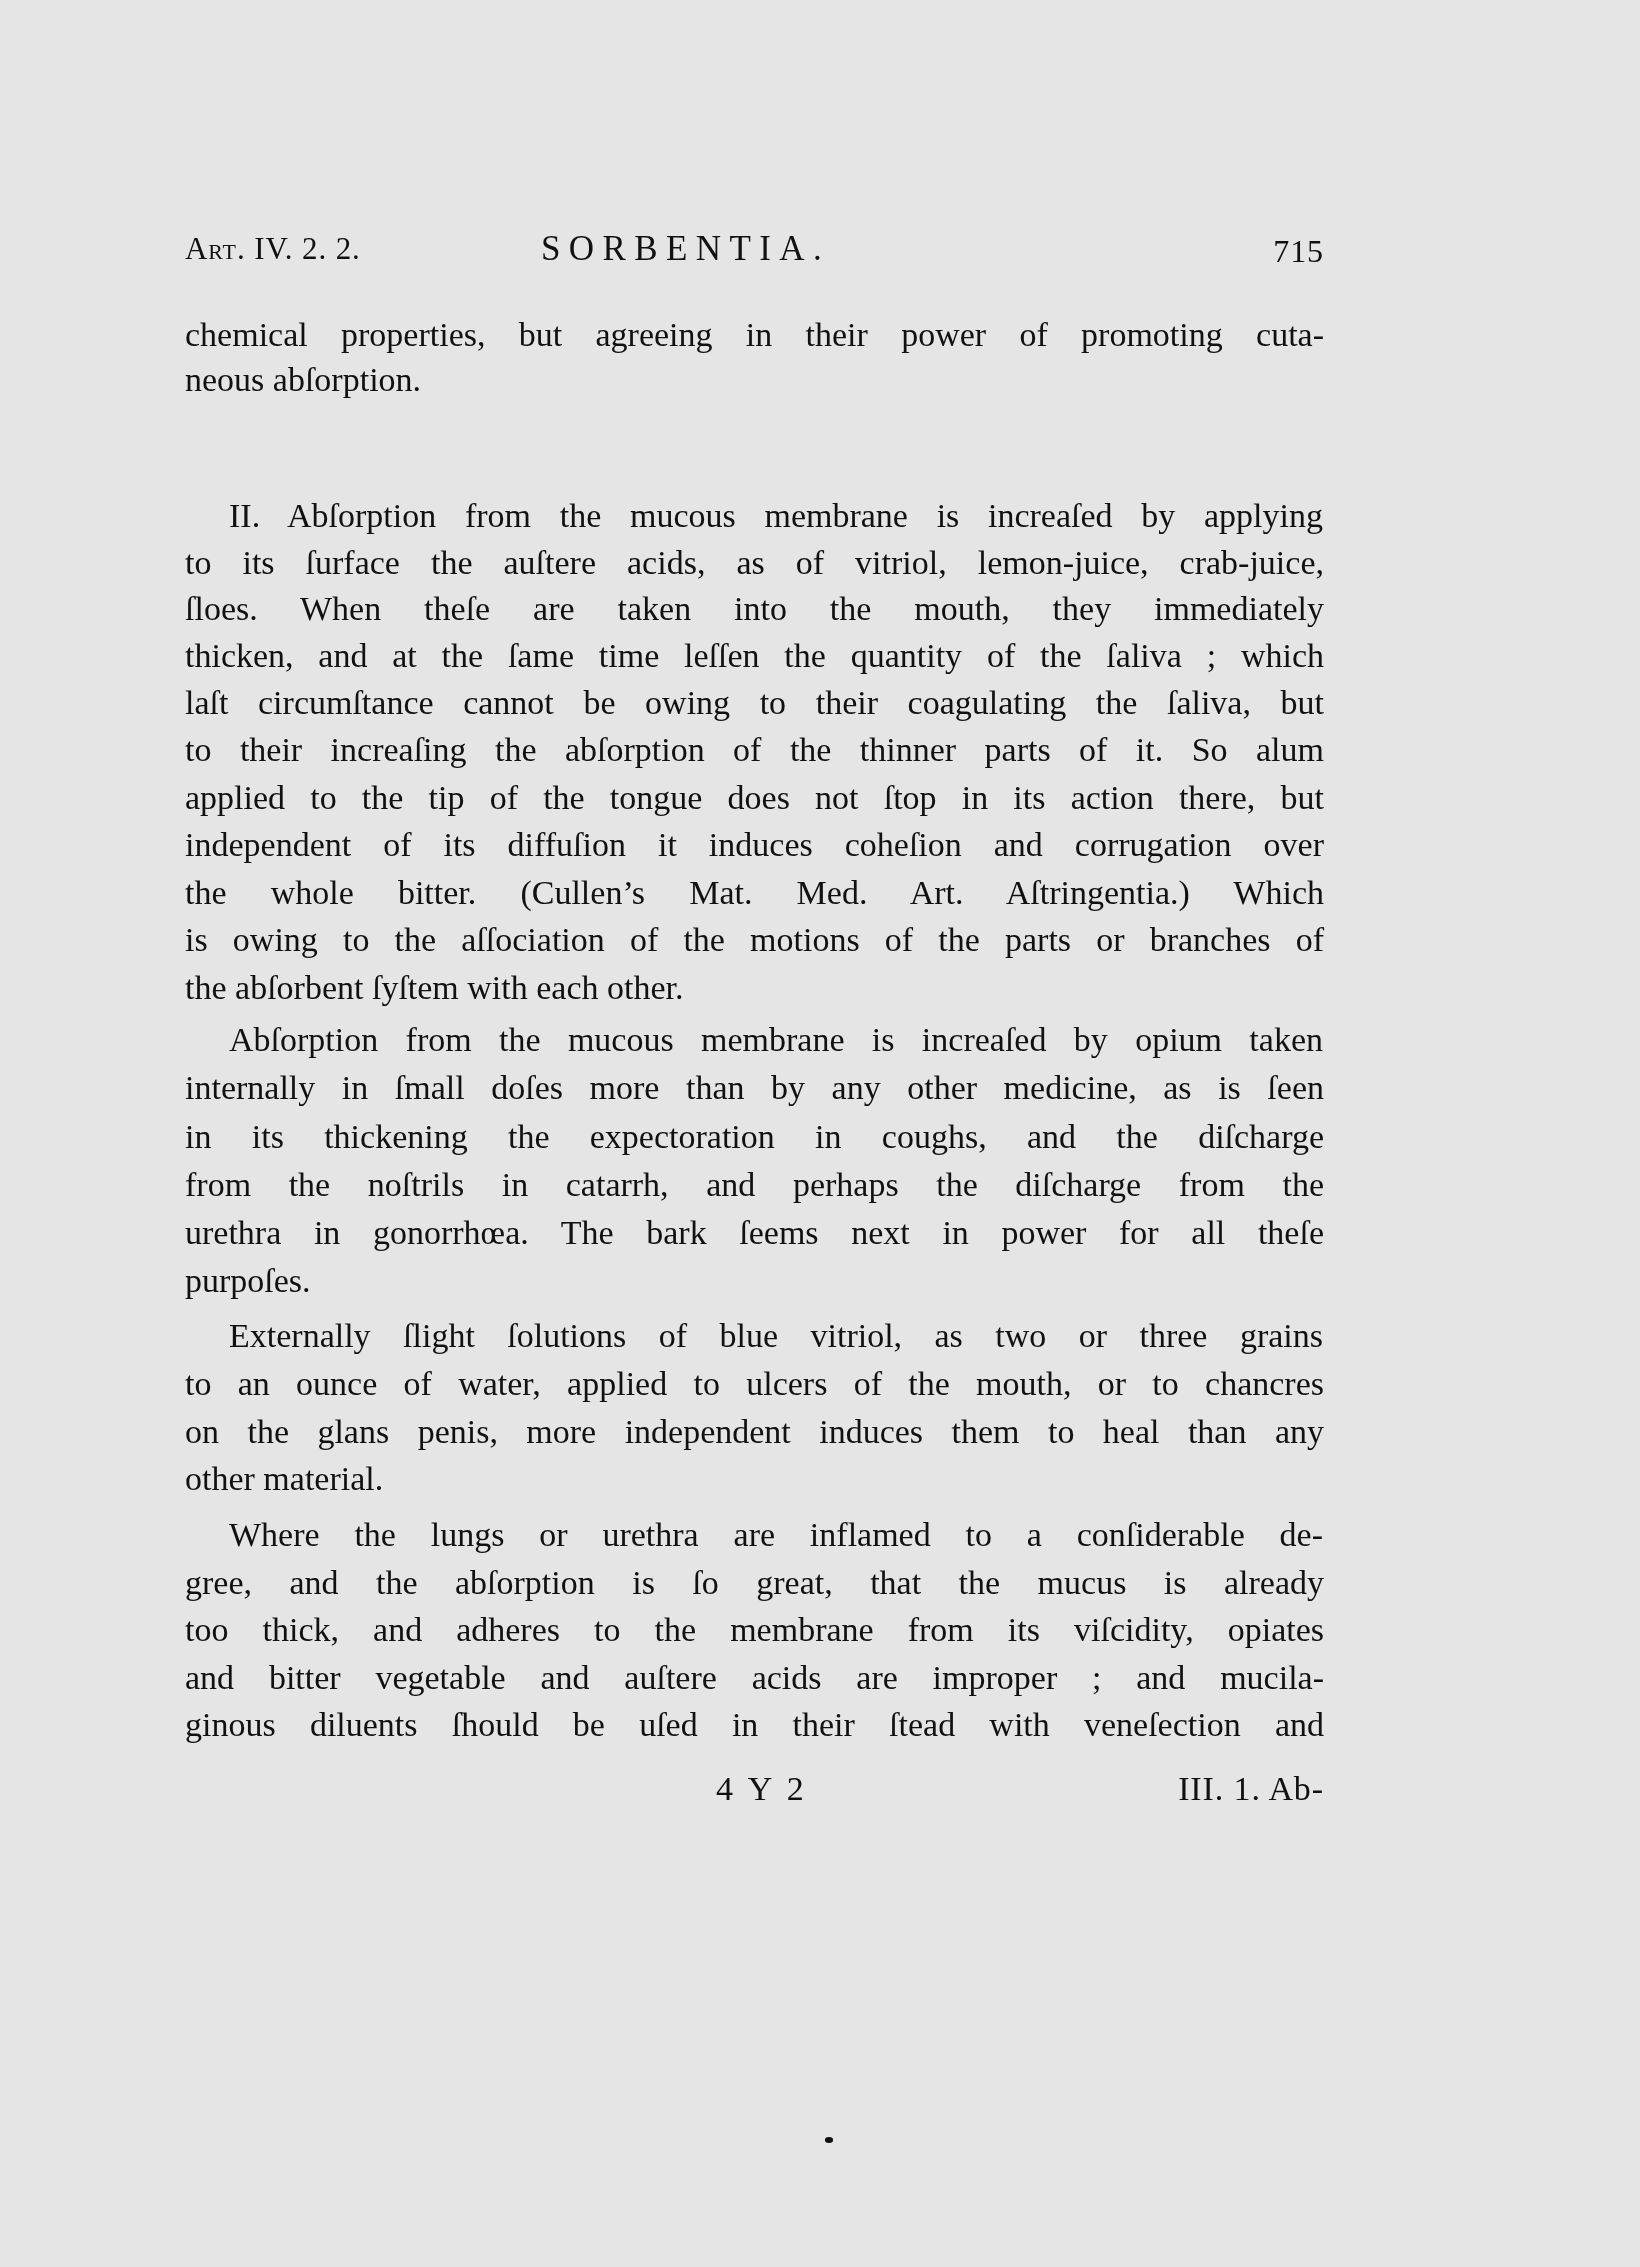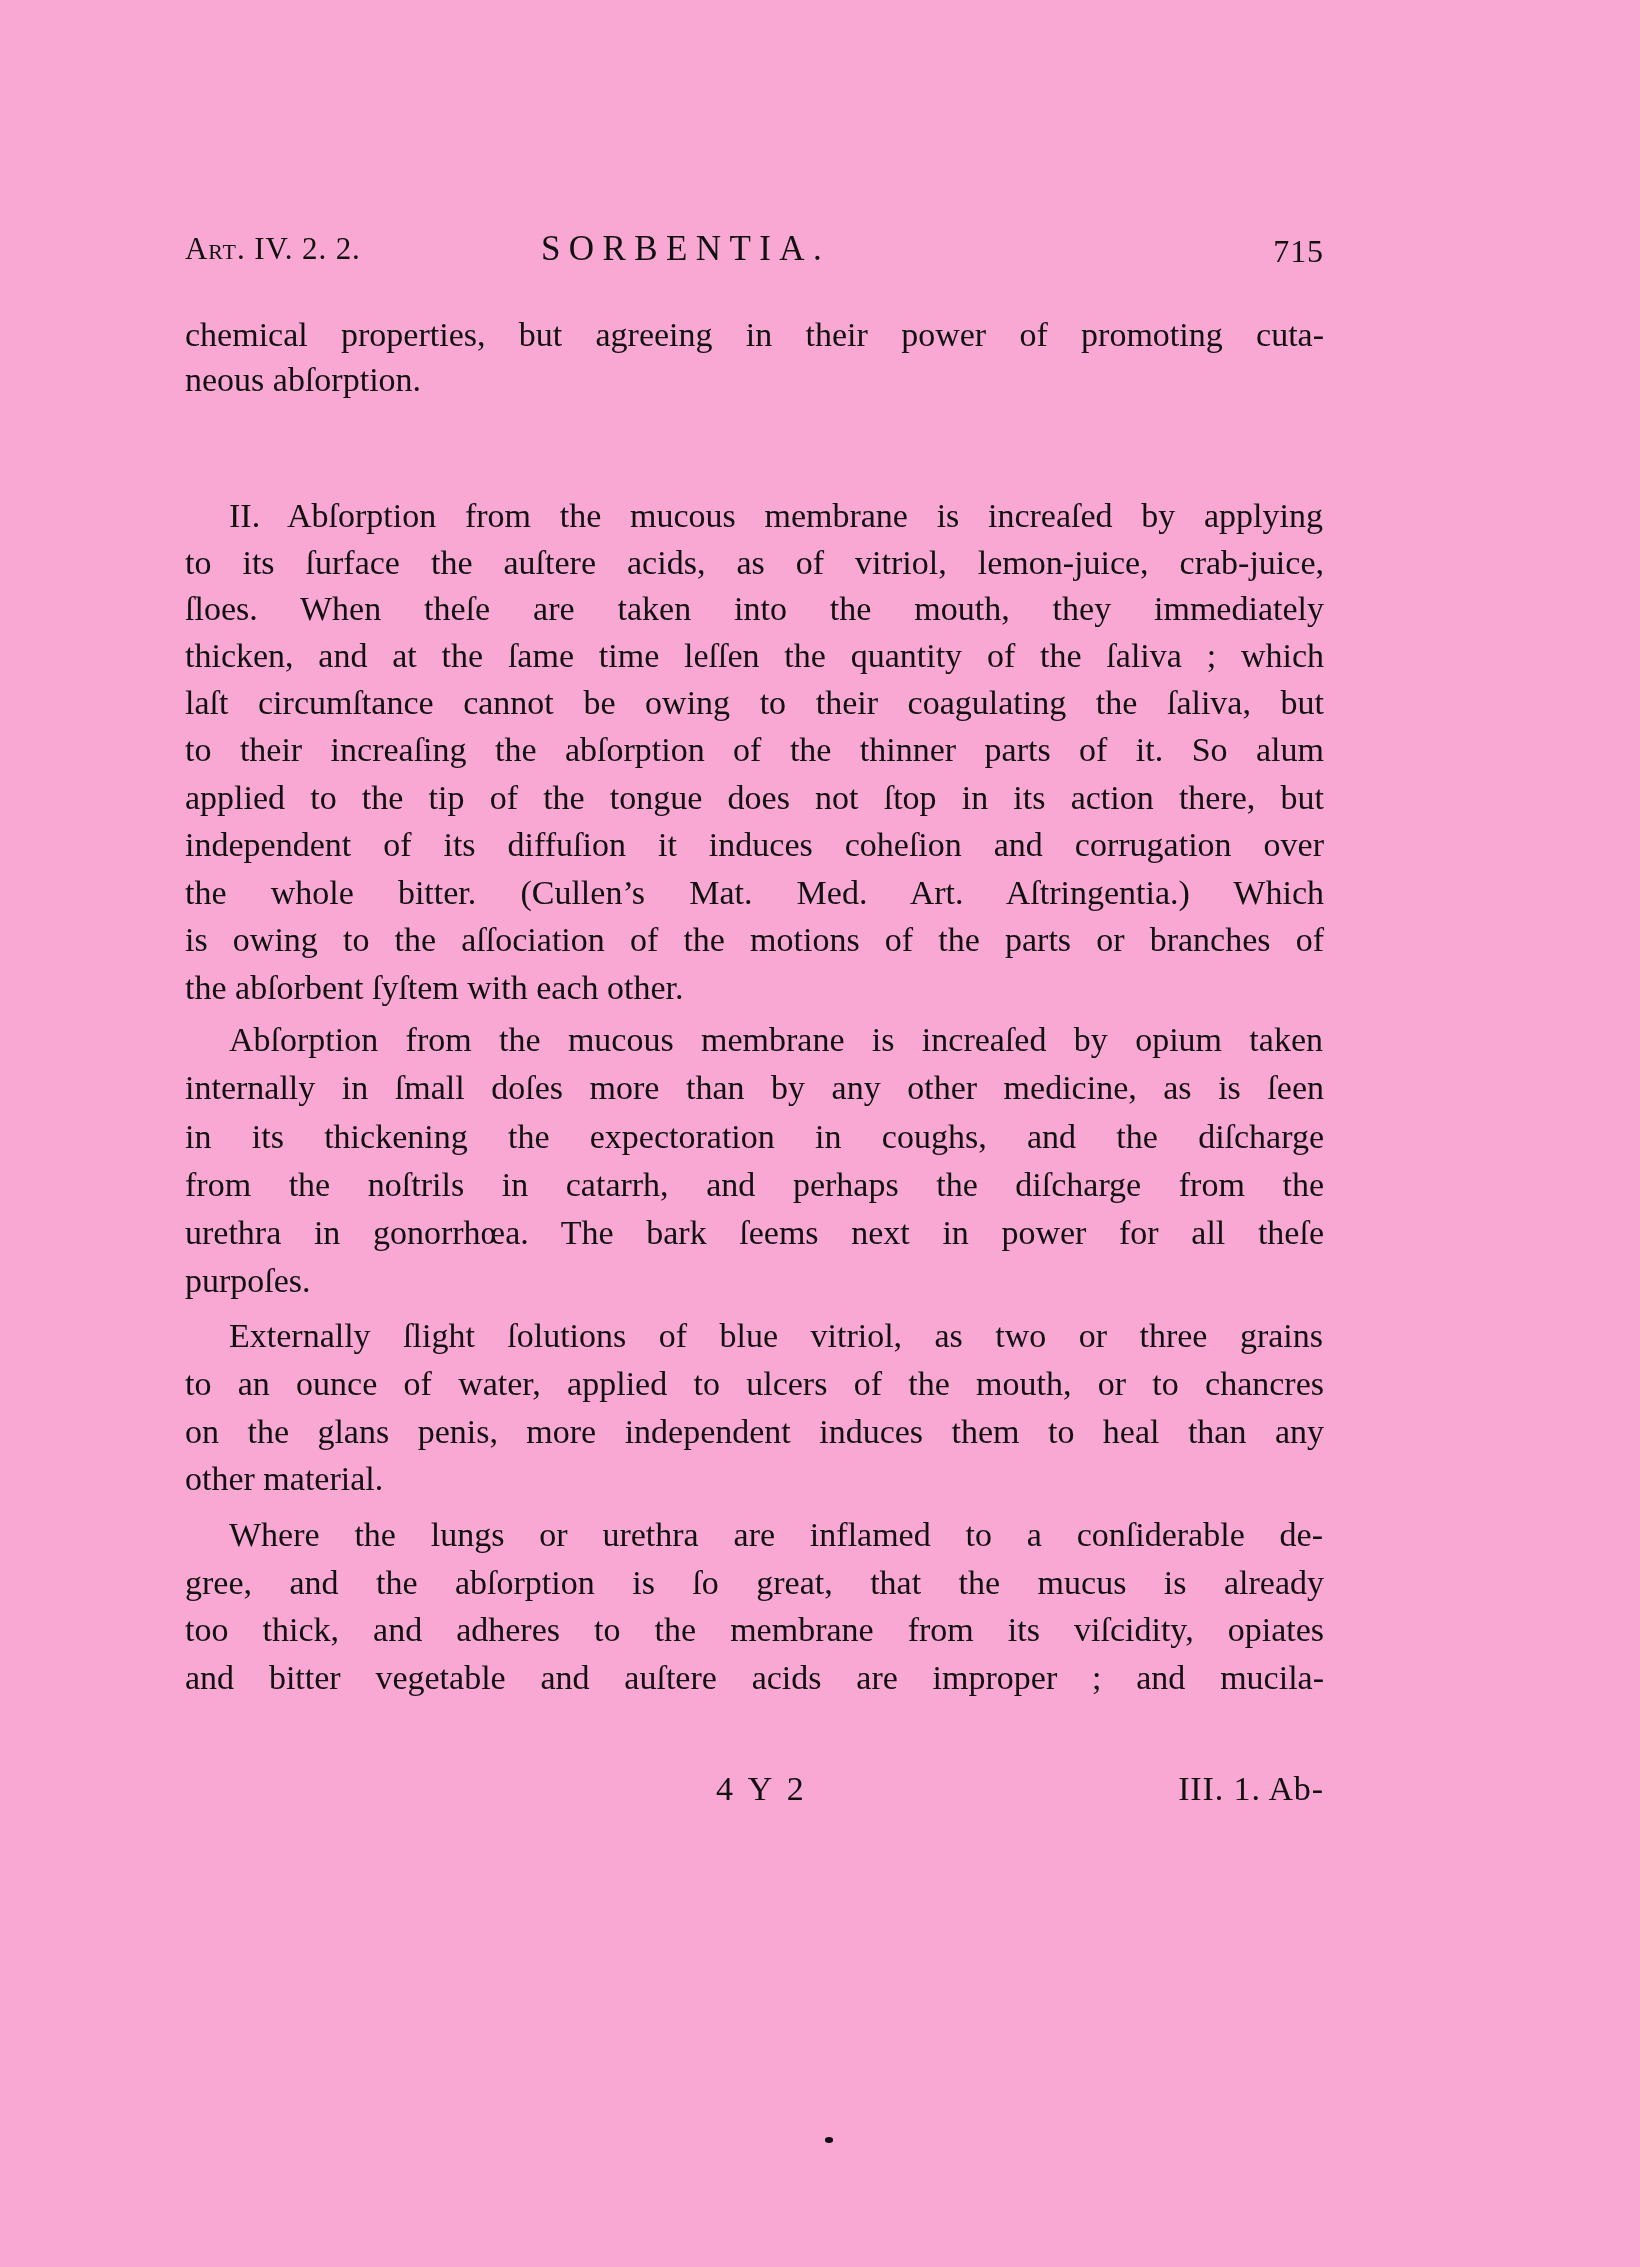--- a/index.html
+++ b/index.html
@@ -1,18 +1,18 @@
 <!DOCTYPE html>
 <html style="font-size:15px"><head>
 <meta charset="utf-8">
 <style>
   html, body { margin: 0; padding: 0; background: #ffffff; }
   body { width: 1641px; height: 2267px; position: relative; overflow: hidden;
          font-family: "Liberation Serif", "DejaVu Serif", serif; color: #111111; }
-  .page { position: absolute; left: 0; top: 0; width: 1641px; height: 2267px; background: #f9a8d4; }
+  .page { position: absolute; left: 0; top: 0; width: 1641px; height: 2267px; background: #e5e5e5; }
   .running-head { position: absolute; top: 231px; left: 185px; width: 1139px; height: 52px; }
   .rh-left { position: absolute; left: 0; top: 0; font-size: 31px; letter-spacing: 0.9px; }
   .rh-left .sc { font-variant: small-caps; }
   .rh-center { position: absolute; left: 356px; top: -1.9px; font-size: 35px; letter-spacing: 8.4px; }
   .rh-right { position: absolute; right: 0; top: 1.9px; font-size: 32px; letter-spacing: 0.9px; text-align: center; }
   .line { position: absolute; left: 185px; width: 1139px; font-size: 34px; line-height: 43px;
           white-space: nowrap; text-align: justify; text-align-last: justify; }
   .line.last { text-align-last: left; }
   .line.indent { left: 229px; width: 1094px; }
   .line.indent-ii { left: 229px; width: 1094px; }
@@ -56,20 +56,21 @@
 
   <div class="line indent" style="top:1314px">Externally ſlight ſolutions of blue vitriol, as two or three grains</div>
   <div class="line" style="top:1362px">to an ounce of water, applied to ulcers of the mouth, or to chancres</div>
   <div class="line" style="top:1410px">on the glans penis, more independent induces them to heal than any</div>
   <div class="line last" style="top:1457px">other material.</div>
 
   <div class="line indent" style="top:1513px">Where the lungs or urethra are inflamed to a conſiderable de-</div>
   <div class="line" style="top:1561px">gree, and the abſorption is ſo great, that the mucus is already</div>
   <div class="line" style="top:1608px">too thick, and adheres to the membrane from its viſcidity, opiates</div>
   <div class="line" style="top:1656px">and bitter vegetable and auſtere acids are improper ; and mucila-</div>
+  <div class="line" style="top:1703px">ginous diluents ſhould be uſed in their ſtead with veneſection and</div>
 
   <div class="footer">
     <div class="signature">4 Y 2</div>
     <div class="catchword">III. 1. Ab-</div>
   </div>
 
   <div class="speck" style="left:825px; top:2137px"></div>
 </div>
 
 

